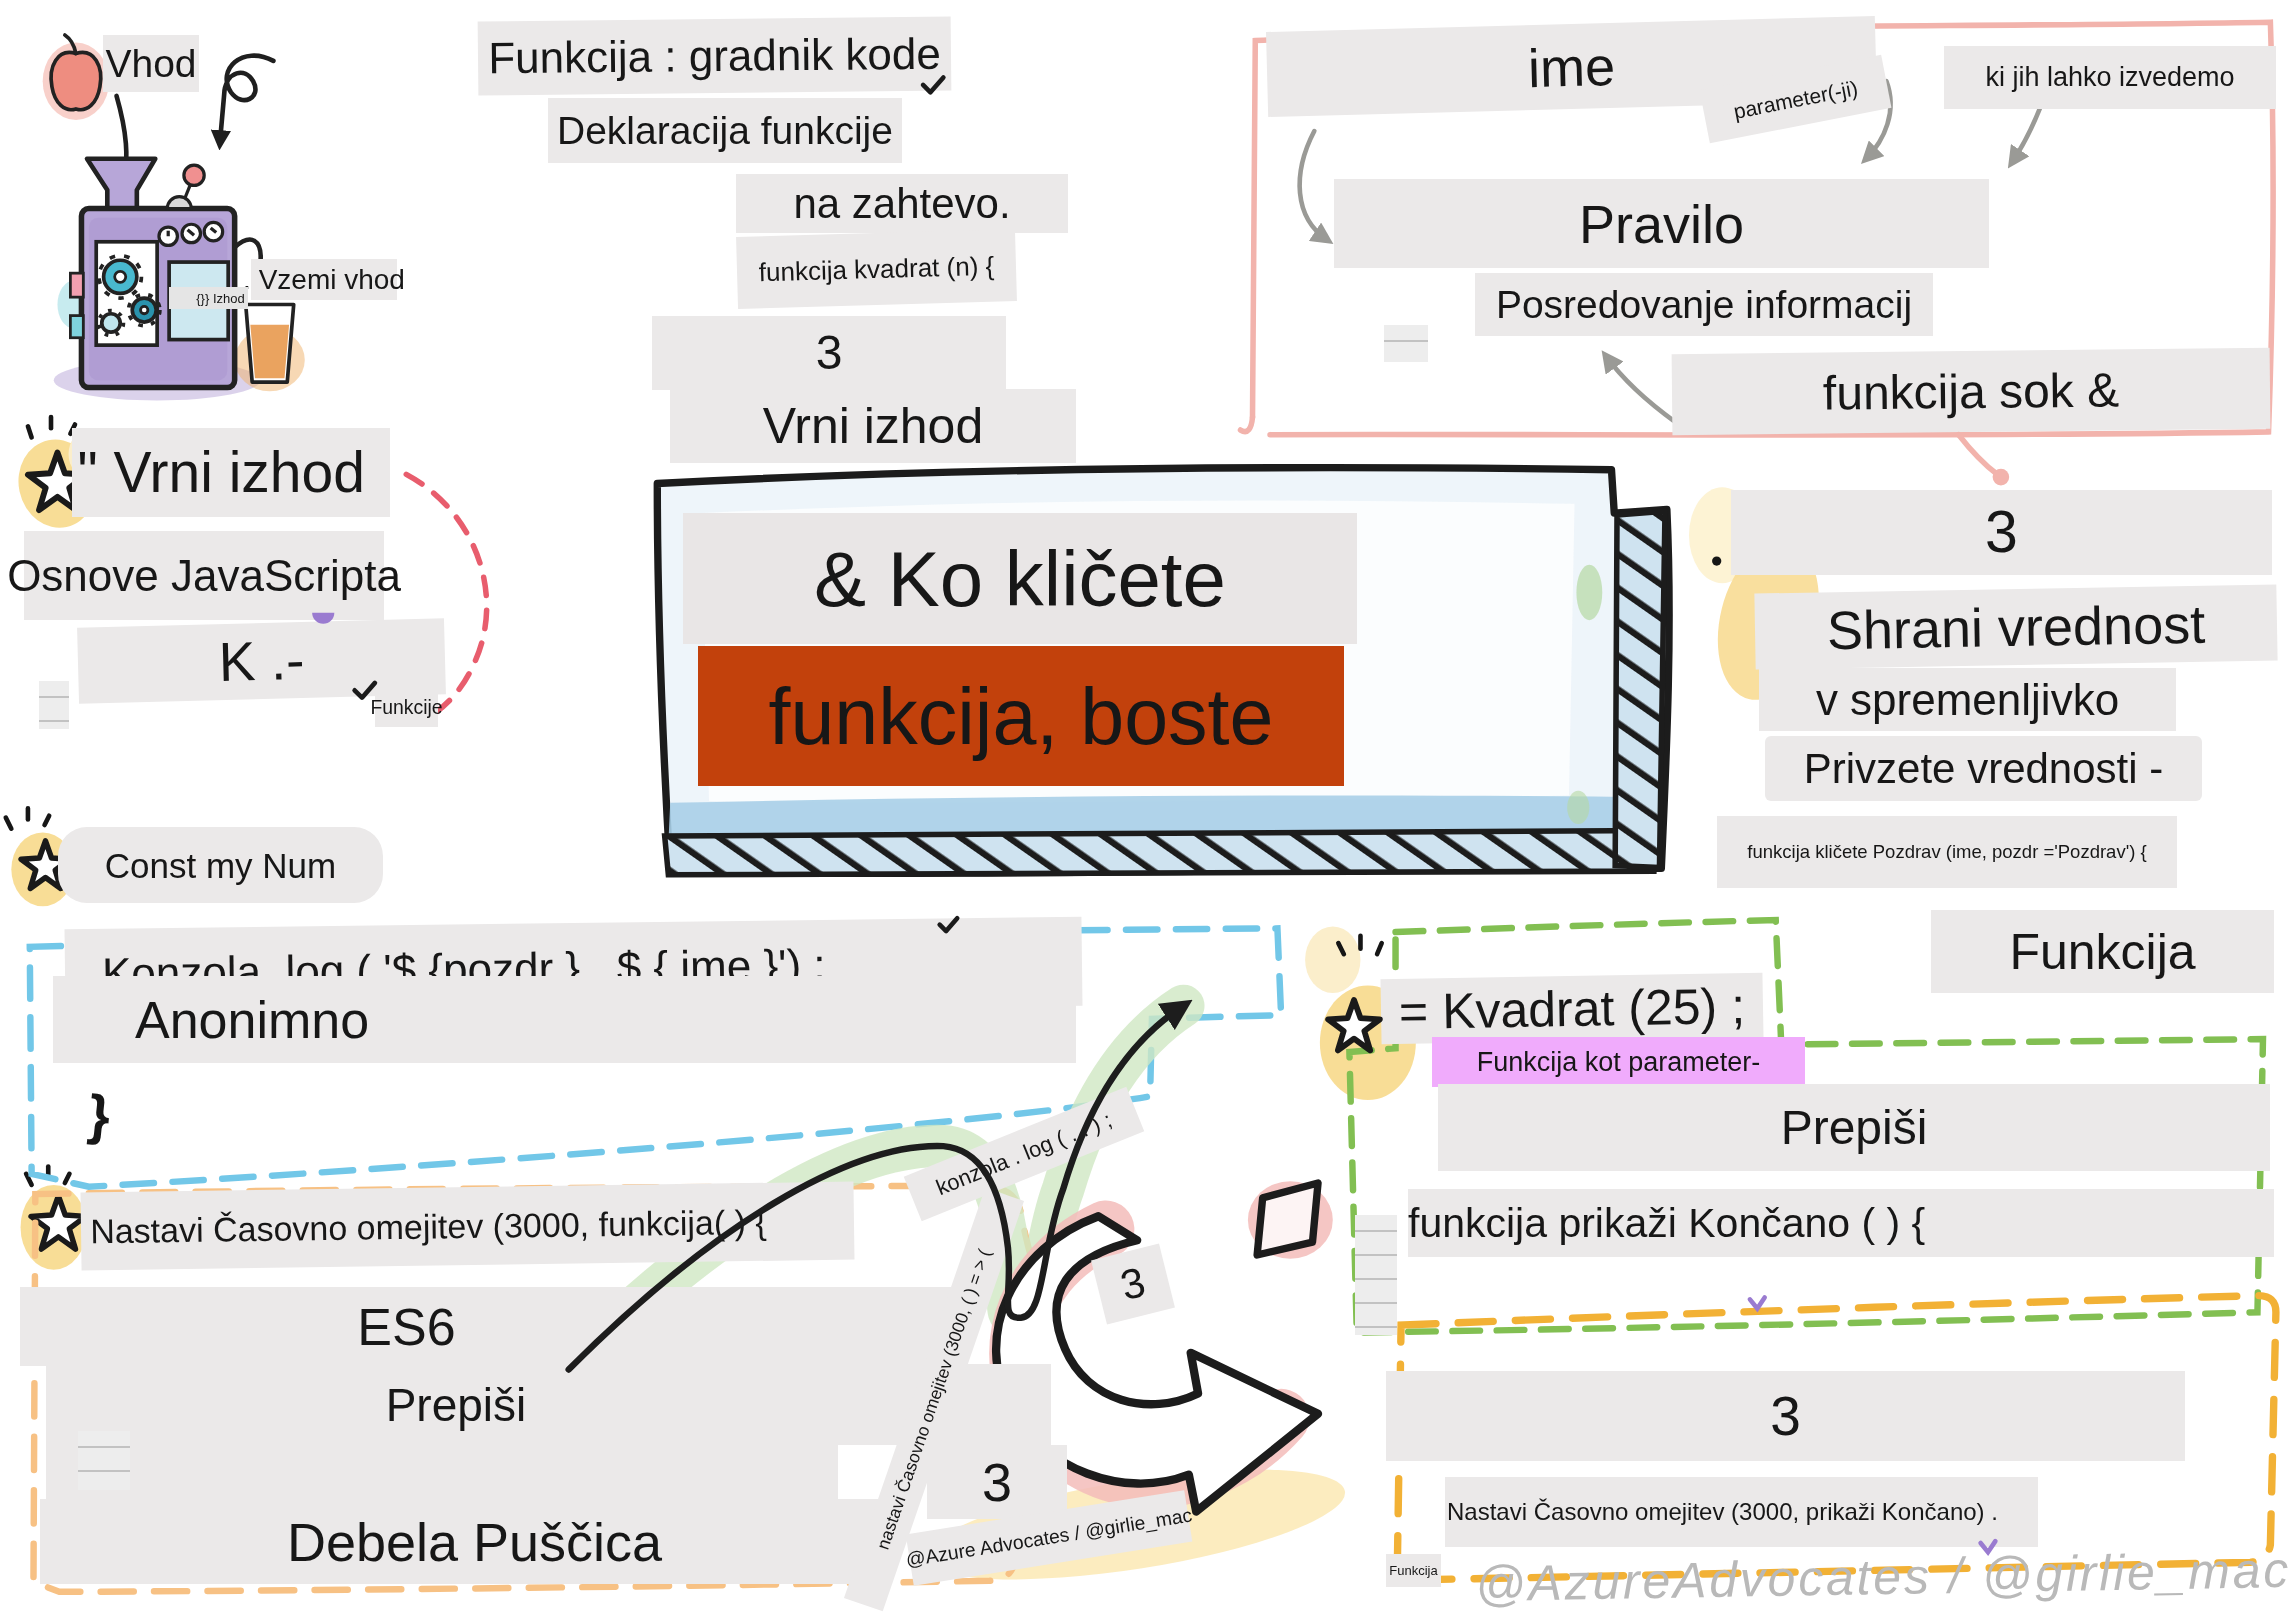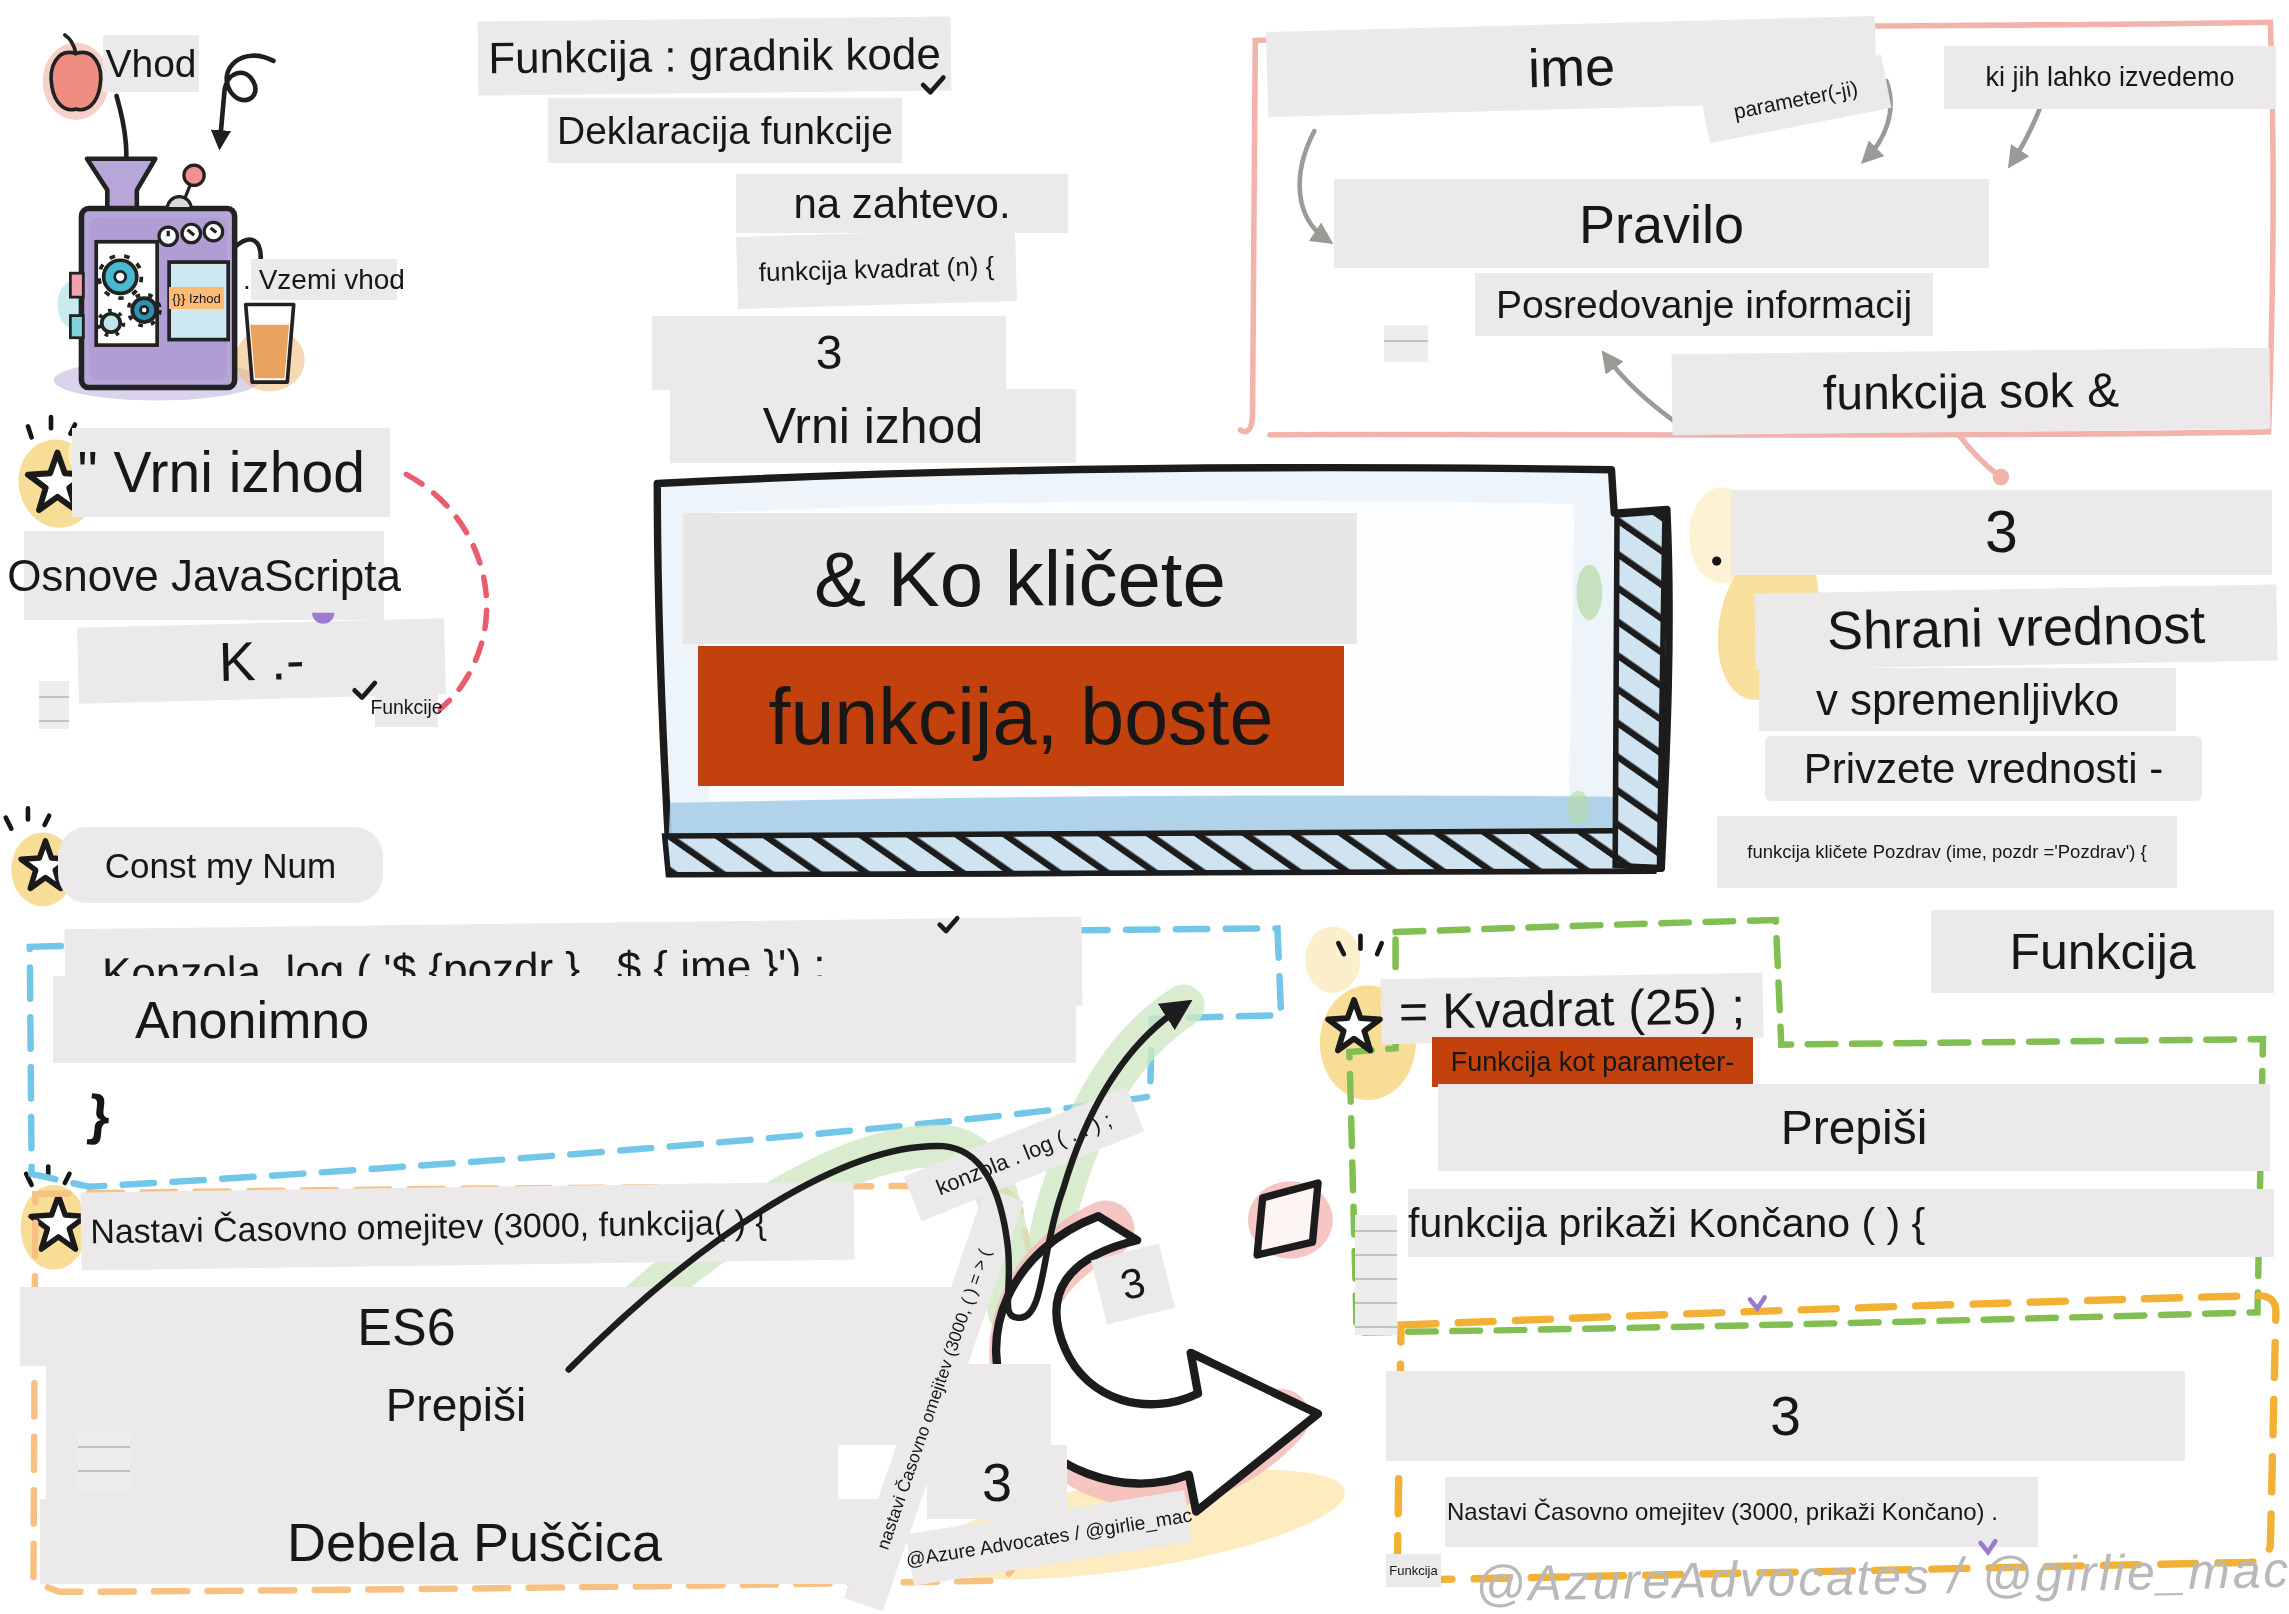--- a/index.html
+++ b/index.html
@@ -165,21 +165,21 @@
     <g>
       <path d="M1198,1332 C1092,1382 1072,1498 1150,1566 C1226,1630 1326,1606 1388,1536" fill="none" stroke="#f3bcba" stroke-width="62" opacity="0.85" stroke-linecap="round"></path>
       <ellipse cx="1398" cy="1322" rx="46" ry="42" fill="#f3bcba" opacity="0.85"></ellipse>
       <path d="M1190,1318 C1098,1352 1052,1446 1096,1528 C1130,1590 1216,1626 1288,1598 L1296,1638 L1428,1532 L1290,1466 L1298,1510 C1244,1536 1178,1518 1154,1462 C1128,1402 1156,1362 1232,1344 Z" fill="#ffffff" stroke="#1c1c1c" stroke-width="9" stroke-linejoin="round"></path>
       <path d="M1368,1298 L1428,1282 L1422,1346 L1362,1360 Z" fill="#fdf4f4" stroke="#1c1c1c" stroke-width="8" stroke-linejoin="round"></path>
     </g>
   </svg>
 
   <div class="strip" style="left:103px;top:35px;width:96px;height:57px;font-size:39px;">Vhod</div>
   <div class="strip" style="left:251px;top:259px;width:146px;height:41px;font-size:28px;">. Vzemi vhod</div>
-  <div class="strip" style="left:169px;top:287px;width:55px;height:22px;font-size:13px;background:#fdba74;">{}} Izhod</div>
+  <div class="strip" style="left:169px;top:287px;width:55px;height:22px;font-size:13px;background:#e5e5e5;padding-left:24px;">{}} Izhod</div>
 
   <div class="strip" style="left:478px;top:18.5px;width:473px;height:74px;font-size:44px;transform:rotate(-0.6deg);">Funkcija : gradnik kode</div>
   <div class="strip" style="left:548px;top:98px;width:354px;height:65px;font-size:39px;">Deklaracija funkcije</div>
   <div class="strip" style="left:736px;top:174px;width:332px;height:59px;font-size:42px;">na zahtevo.</div>
   <div class="strip" style="left:737px;top:233px;width:279px;height:72px;font-size:26px;transform:rotate(-1.6deg);">funkcija kvadrat (n) {</div>
   <div class="strip" style="left:652px;top:316px;width:354px;height:74px;font-size:48px;">3</div>
   <div class="strip" style="left:670px;top:389px;width:406px;height:74px;font-size:50px;">Vrni izhod</div>
 
   <div class="strip" style="left:1267px;top:24px;width:609px;height:85px;font-size:54px;transform:rotate(-1.5deg);">ime</div>
   <div class="strip" style="left:1703px;top:72px;width:185px;height:54px;font-size:21px;transform:rotate(-11deg);">parameter(-ji)</div>
@@ -208,21 +208,21 @@
   <div class="strip leftAlign" style="left:53px;top:976px;width:941px;height:87px;font-size:52px;padding-left:82px;">Anonimno</div>
   <div class="strip noBg" style="left:72px;top:1078px;width:55px;height:74px;font-size:55px;font-weight:bold;transform:rotate(6deg);">}</div>
 
   <div class="strip leftAlign" style="left:81px;top:1187px;width:764px;height:78px;font-size:34px;padding-left:9.2px;transform:rotate(-0.8deg);">Nastavi Časovno omejitev (3000, funkcija( ) {</div>
   <div class="strip" style="left:20px;top:1287px;width:773px;height:79px;font-size:52px;padding-right:175px;">ES6</div>
   <div class="strip" style="left:46px;top:1364px;width:820px;height:81px;font-size:46px;padding-right:185px;">Prepiši</div>
   <div class="strip" style="left:46px;top:1445px;width:792px;height:54px;"></div>
   <div class="strip" style="left:40px;top:1499px;width:821px;height:85px;font-size:54px;padding-left:24px;">Debela Puščica</div>
 
   <div class="strip" style="left:1381px;top:976px;width:382px;height:65px;font-size:50px;transform:rotate(-1deg);">= Kvadrat (25) ;</div>
-  <div class="strip" style="left:1432px;top:1037px;width:321px;height:50px;font-size:27px;background:#c2410c;">Funkcija kot parameter-</div>
+  <div class="strip" style="left:1432px;top:1037px;width:373px;height:50px;font-size:27px;background:#f0abfc;">Funkcija kot parameter-</div>
   <div class="strip" style="left:1438px;top:1084px;width:832px;height:87px;font-size:48px;">Prepiši</div>
   <div class="strip leftAlign" style="left:1408px;top:1189px;width:866px;height:68px;font-size:41px;padding-left:0;">funkcija prikaži Končano ( ) {</div>
 
   <div class="strip" style="left:904px;top:1130px;width:240px;height:48px;font-size:22px;transform:rotate(-22deg);">konzola . log ( ... ) ;</div>
   <div class="strip" style="left:717px;top:1379px;width:434px;height:41px;font-size:17.5px;transform:rotate(-71deg);">nastavi Časovno omejitev (3000, ( ) = &gt; (</div>
   <div class="strip" style="left:1098px;top:1251px;width:70px;height:66px;font-size:42px;transform:rotate(-14deg);">3</div>
   <div class="strip" style="left:927px;top:1445px;width:140px;height:74px;font-size:54px;">3</div>
   <div class="strip" style="left:908px;top:1512px;width:282px;height:52px;font-size:19.4px;transform:rotate(-9deg);">@Azure Advocates / @girlie_mac</div>
 
   <div class="strip" style="left:1386px;top:1371px;width:799px;height:90px;font-size:55px;">3</div>

